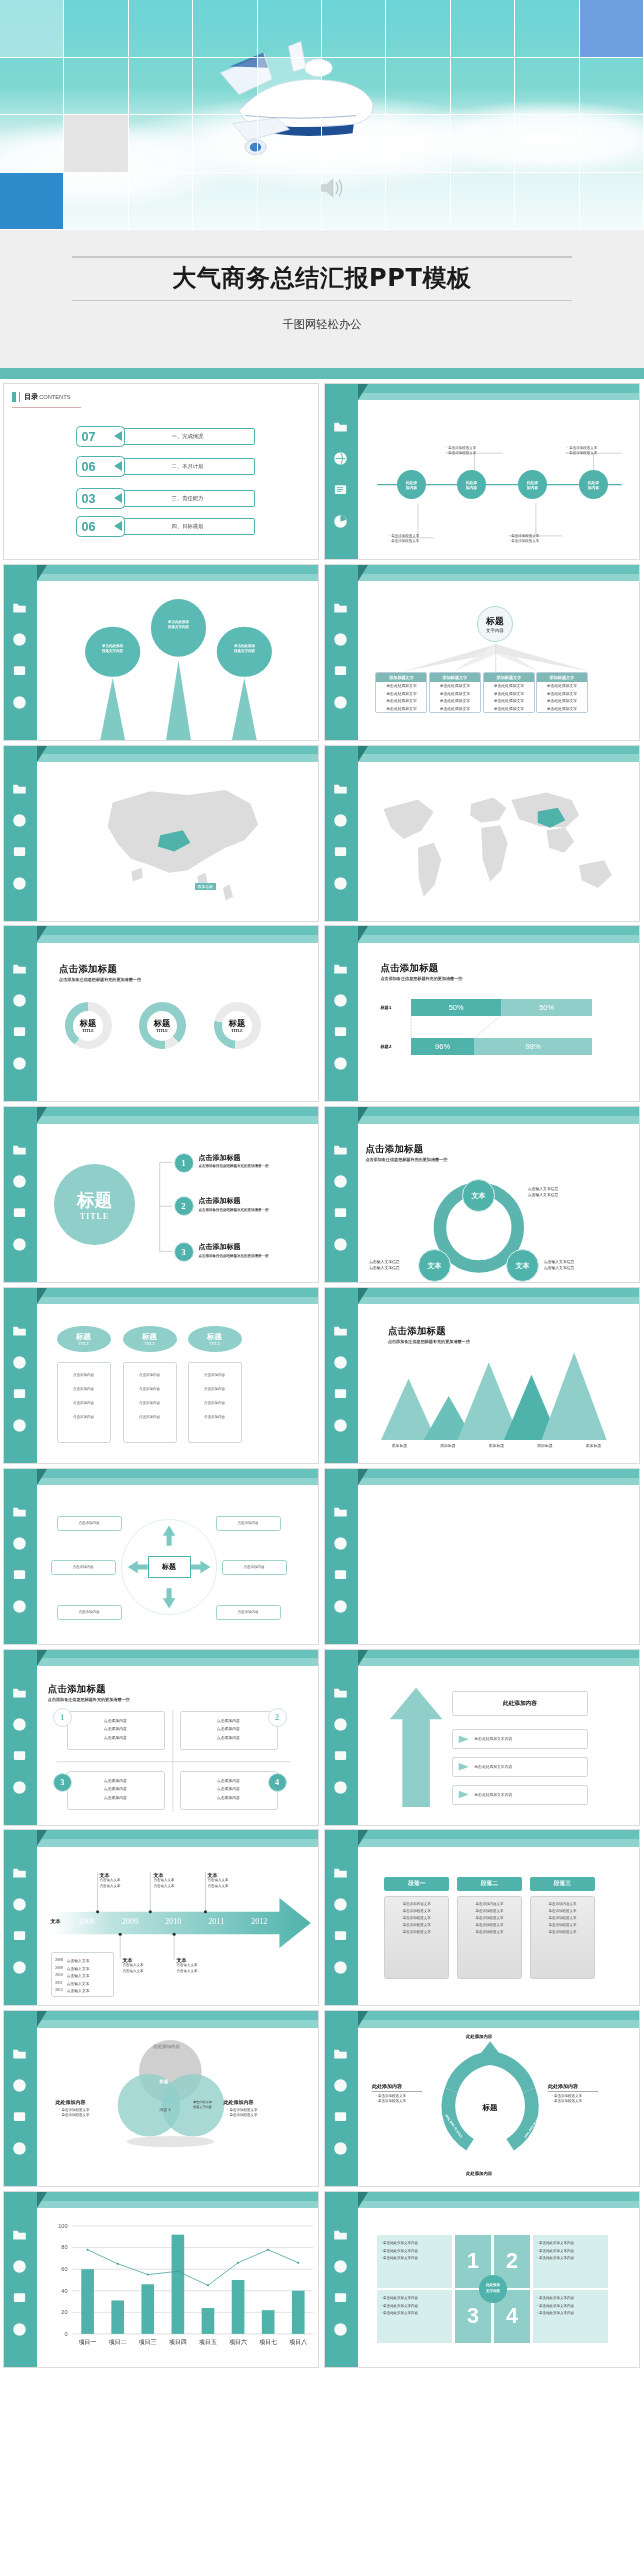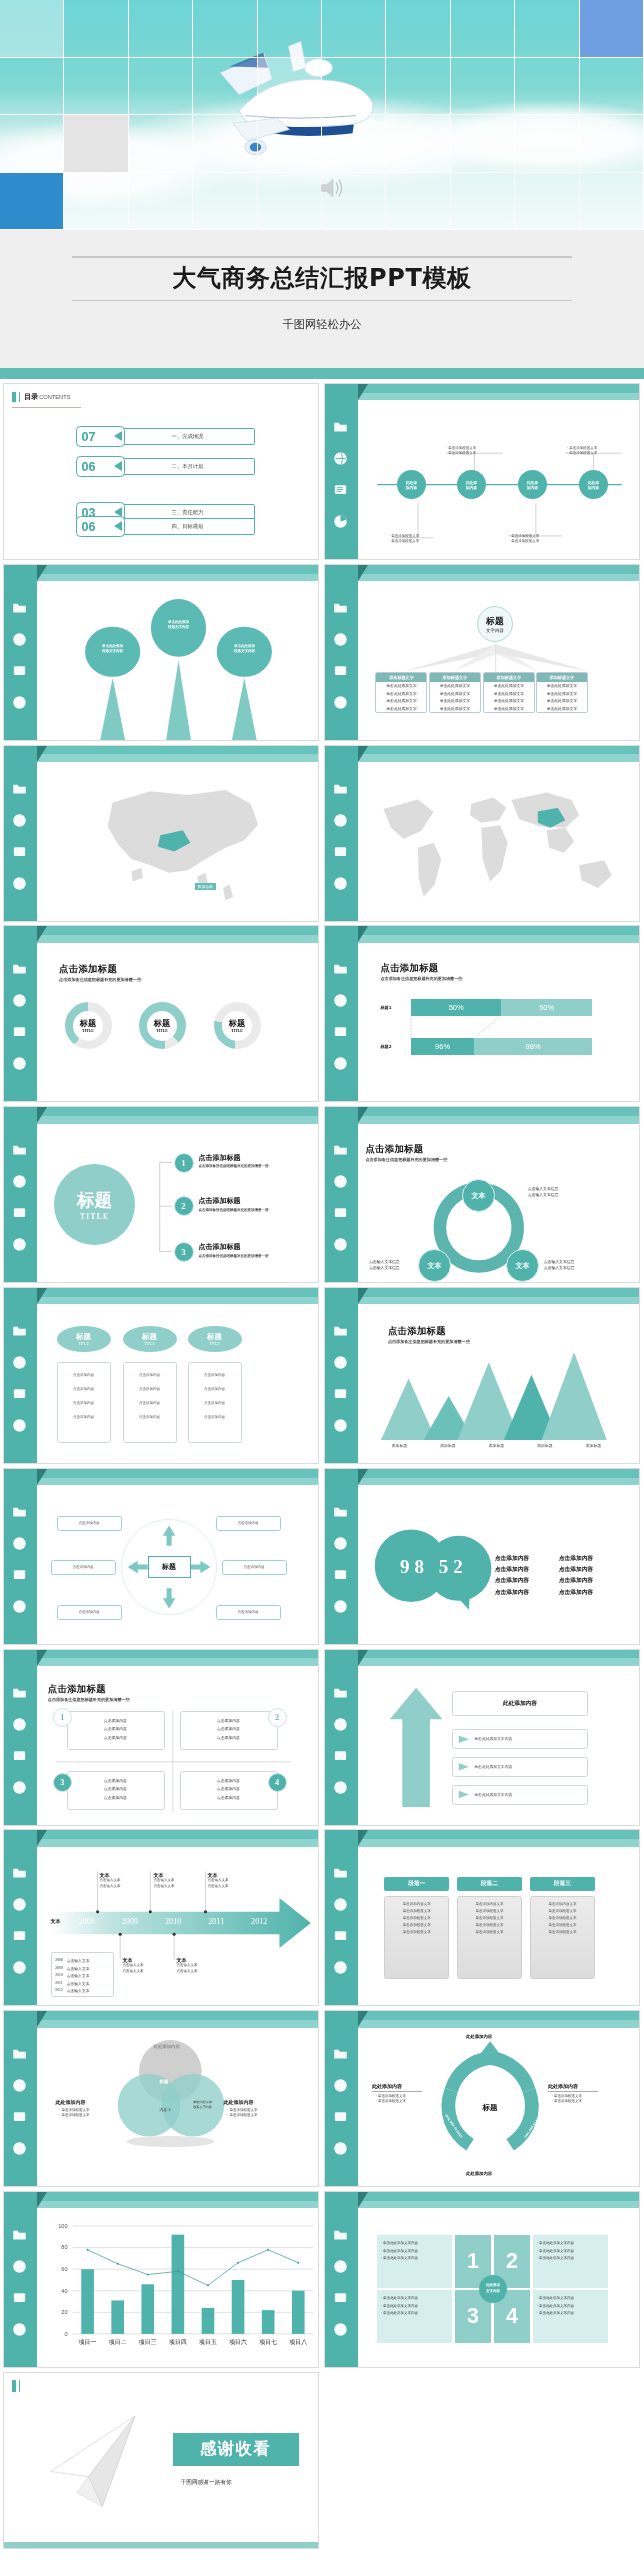--- a/index.html
+++ b/index.html
@@ -243,21 +243,21 @@
       <div class="toc-row" style="top:42px">
         <div class="toc-num">07</div>
         <div class="toc-tri"></div>
         <div class="toc-label cn">一、完成情况</div>
       </div>
       <div class="toc-row" style="top:72px">
         <div class="toc-num">06</div>
         <div class="toc-tri"></div>
         <div class="toc-label cn">二、本月计划</div>
       </div>
-      <div class="toc-row" style="top:118px">
+      <div class="toc-row" style="top:104px">
         <div class="toc-num">03</div>
         <div class="toc-tri"></div>
         <div class="toc-label cn">三、责任能力</div>
       </div>
       <div class="toc-row" style="top:132px">
         <div class="toc-num">06</div>
         <div class="toc-tri"></div>
         <div class="toc-label cn">四、目标规划</div>
       </div>
     </div>
@@ -820,30 +820,20 @@
           </svg>
         <svg class="ico i2" viewBox="0 0 24 24">
             <circle cx="12" cy="12" r="10" fill="#fff"></circle>
           </svg>
         <svg class="ico i3" viewBox="0 0 24 24">
             <rect x="3" y="5" width="18" height="14" rx="2" fill="#fff"></rect>
           </svg>
         <svg class="ico i4" viewBox="0 0 24 24">
             <circle cx="12" cy="12" r="10" fill="#fff"></circle>
           </svg>
-      </div>
-      <div class="body">
-        <svg width="283" height="158" viewBox="0 0 450 252" style="position:absolute">
-          <circle cx="84" cy="124" r="58" fill="#4fb3ac"></circle>
-          <circle cx="160" cy="128" r="52" fill="#4fb3ac"></circle>
-          <path d="M156 172 L176 194 L178 166 Z" fill="#4fb3ac"></path>
-        </svg>
-        <div style="position:absolute;left:22.6px;top:68px;width:107px;text-align:center;color:#fff;font-size:19px;font-weight:bold;font-family:'Liberation Serif',serif;letter-spacing:5px"><span>98</span>&nbsp;<span>52</span></div>
-        <div class="cn" style="position:absolute;left:137px;top:65px;font-size:5.7px;color:#111;line-height:11.3px;font-weight:bold">点击添加内容<br>点击添加内容<br>点击添加内容<br>点击添加内容</div>
-        <div class="cn" style="position:absolute;left:201px;top:65px;font-size:5.7px;color:#111;line-height:11.3px;font-weight:bold">点击添加内容<br>点击添加内容<br>点击添加内容<br>点击添加内容</div>
       </div>
     </div>
 
     <div class="slide">
       <div class="ribbon">
           <div class="band"></div>
           <div class="band2"></div>
           <div class="fold"></div>
         </div>
       <div class="rail">
@@ -1253,33 +1243,18 @@
             <div class="cn">单击此处添加文字内容</div>
             <div class="cn">单击此处添加文字内容</div>
             <div class="cn">单击此处添加文字内容</div>
           </div>
         <div style="position:absolute;left:121px;top:64px;width:28px;height:28px;border-radius:50%;background:#4fb3ac;color:#fff;font-size:3.5px;line-height:5.7px;display:flex;align-items:center;justify-content:center;text-align:center;font-weight:bold">
             <span class="cn">此处添加<br>文字内容</span>
           </div>
       </div>
     </div>
 
-    <div class="slide">
-      <div style="position:absolute;left:8.8px;top:7.5px">
-        <span style="display:inline-block;width:3.8px;height:11.3px;background:#4fb3ac"></span>
-        <span style="display:inline-block;width:1.3px;height:11.3px;background:#4fb3ac;margin-left:1.9px"></span>
-      </div>
-      <svg style="position:absolute;left:38px;top:38px;width:113px;height:107px" viewBox="0 0 180 170">
-        <path d="M14 96 L148 8 L96 152 L74 104 Z" fill="#f4f4f4" stroke="#d4d4d4" stroke-width="1"></path>
-        <path d="M148 8 L74 104 L14 96 Z" fill="#ffffff" stroke="#dcdcdc" stroke-width="1"></path>
-        <path d="M148 8 L96 152 L74 104 Z" fill="#e6e6e6" stroke="#d0d0d0" stroke-width="1"></path>
-        <path d="M74 104 L96 152 L56 130 Z" fill="#f0f0f0" stroke="#d6d6d6" stroke-width="1"></path>
-      </svg>
-      <div class="thanks-bar cn" style="left:169px;top:60px;width:126px;height:33px">感谢收看</div>
-      <div class="thanks-sub cn" style="left:177px;top:106px">千图网感谢一路有你</div>
-      <div style="position:absolute;left:0;bottom:0;width:100%;height:6.3px;background:#8fcec9"></div>
-    </div>
 
   </div>
 
 
 </div>
 
 
 </body></html>

